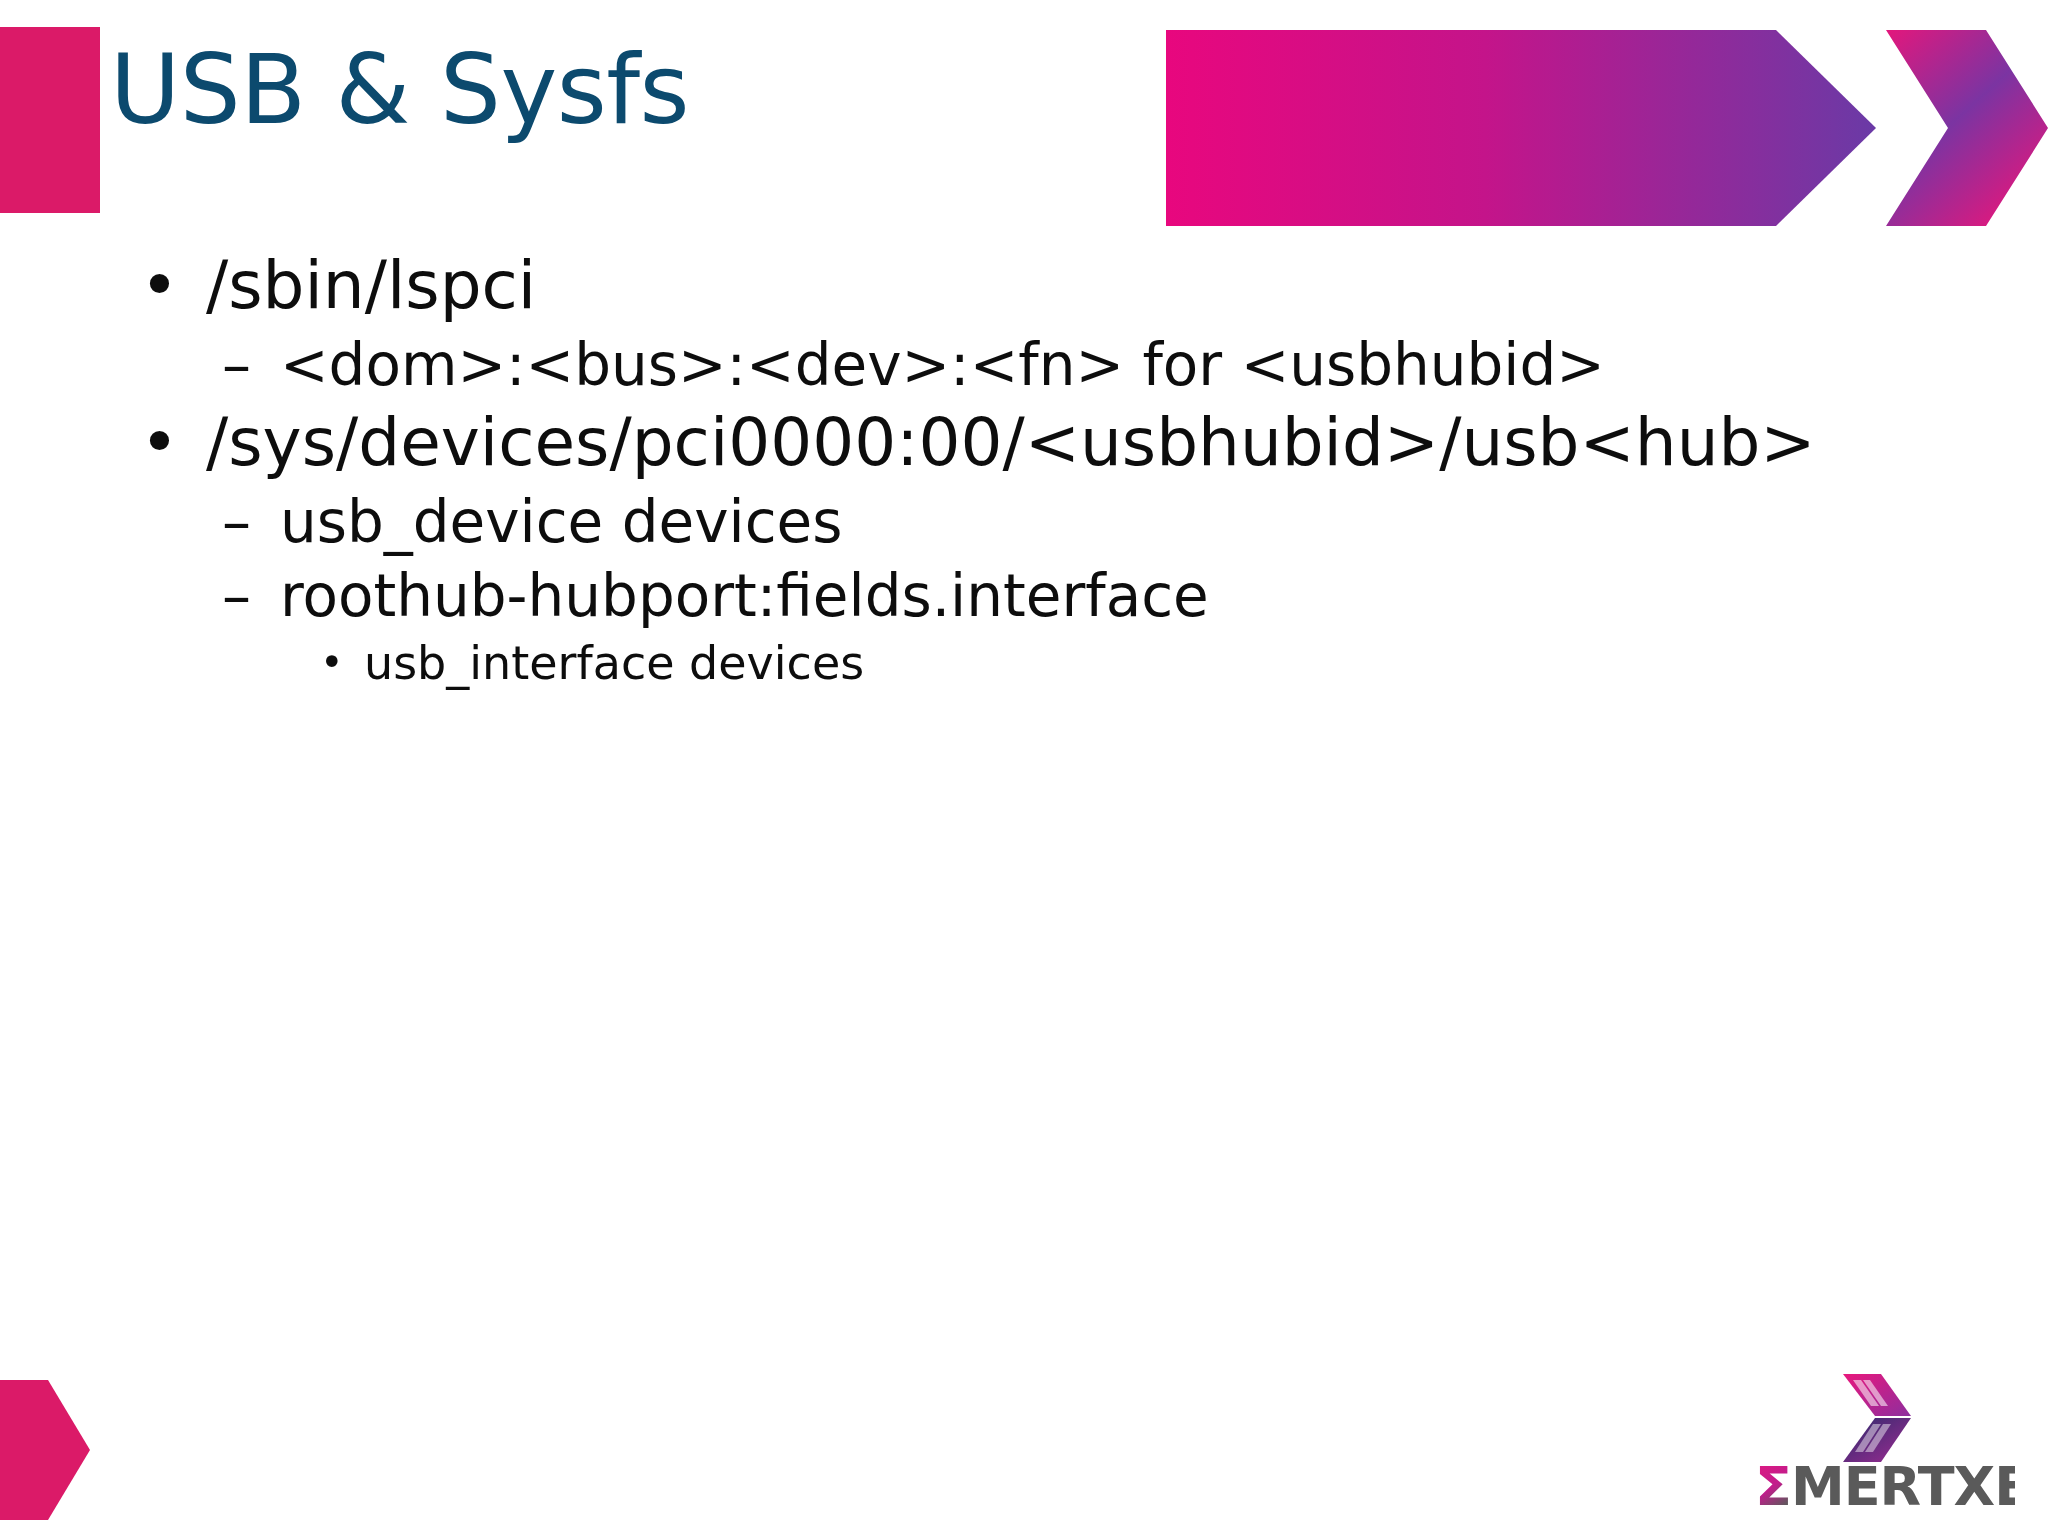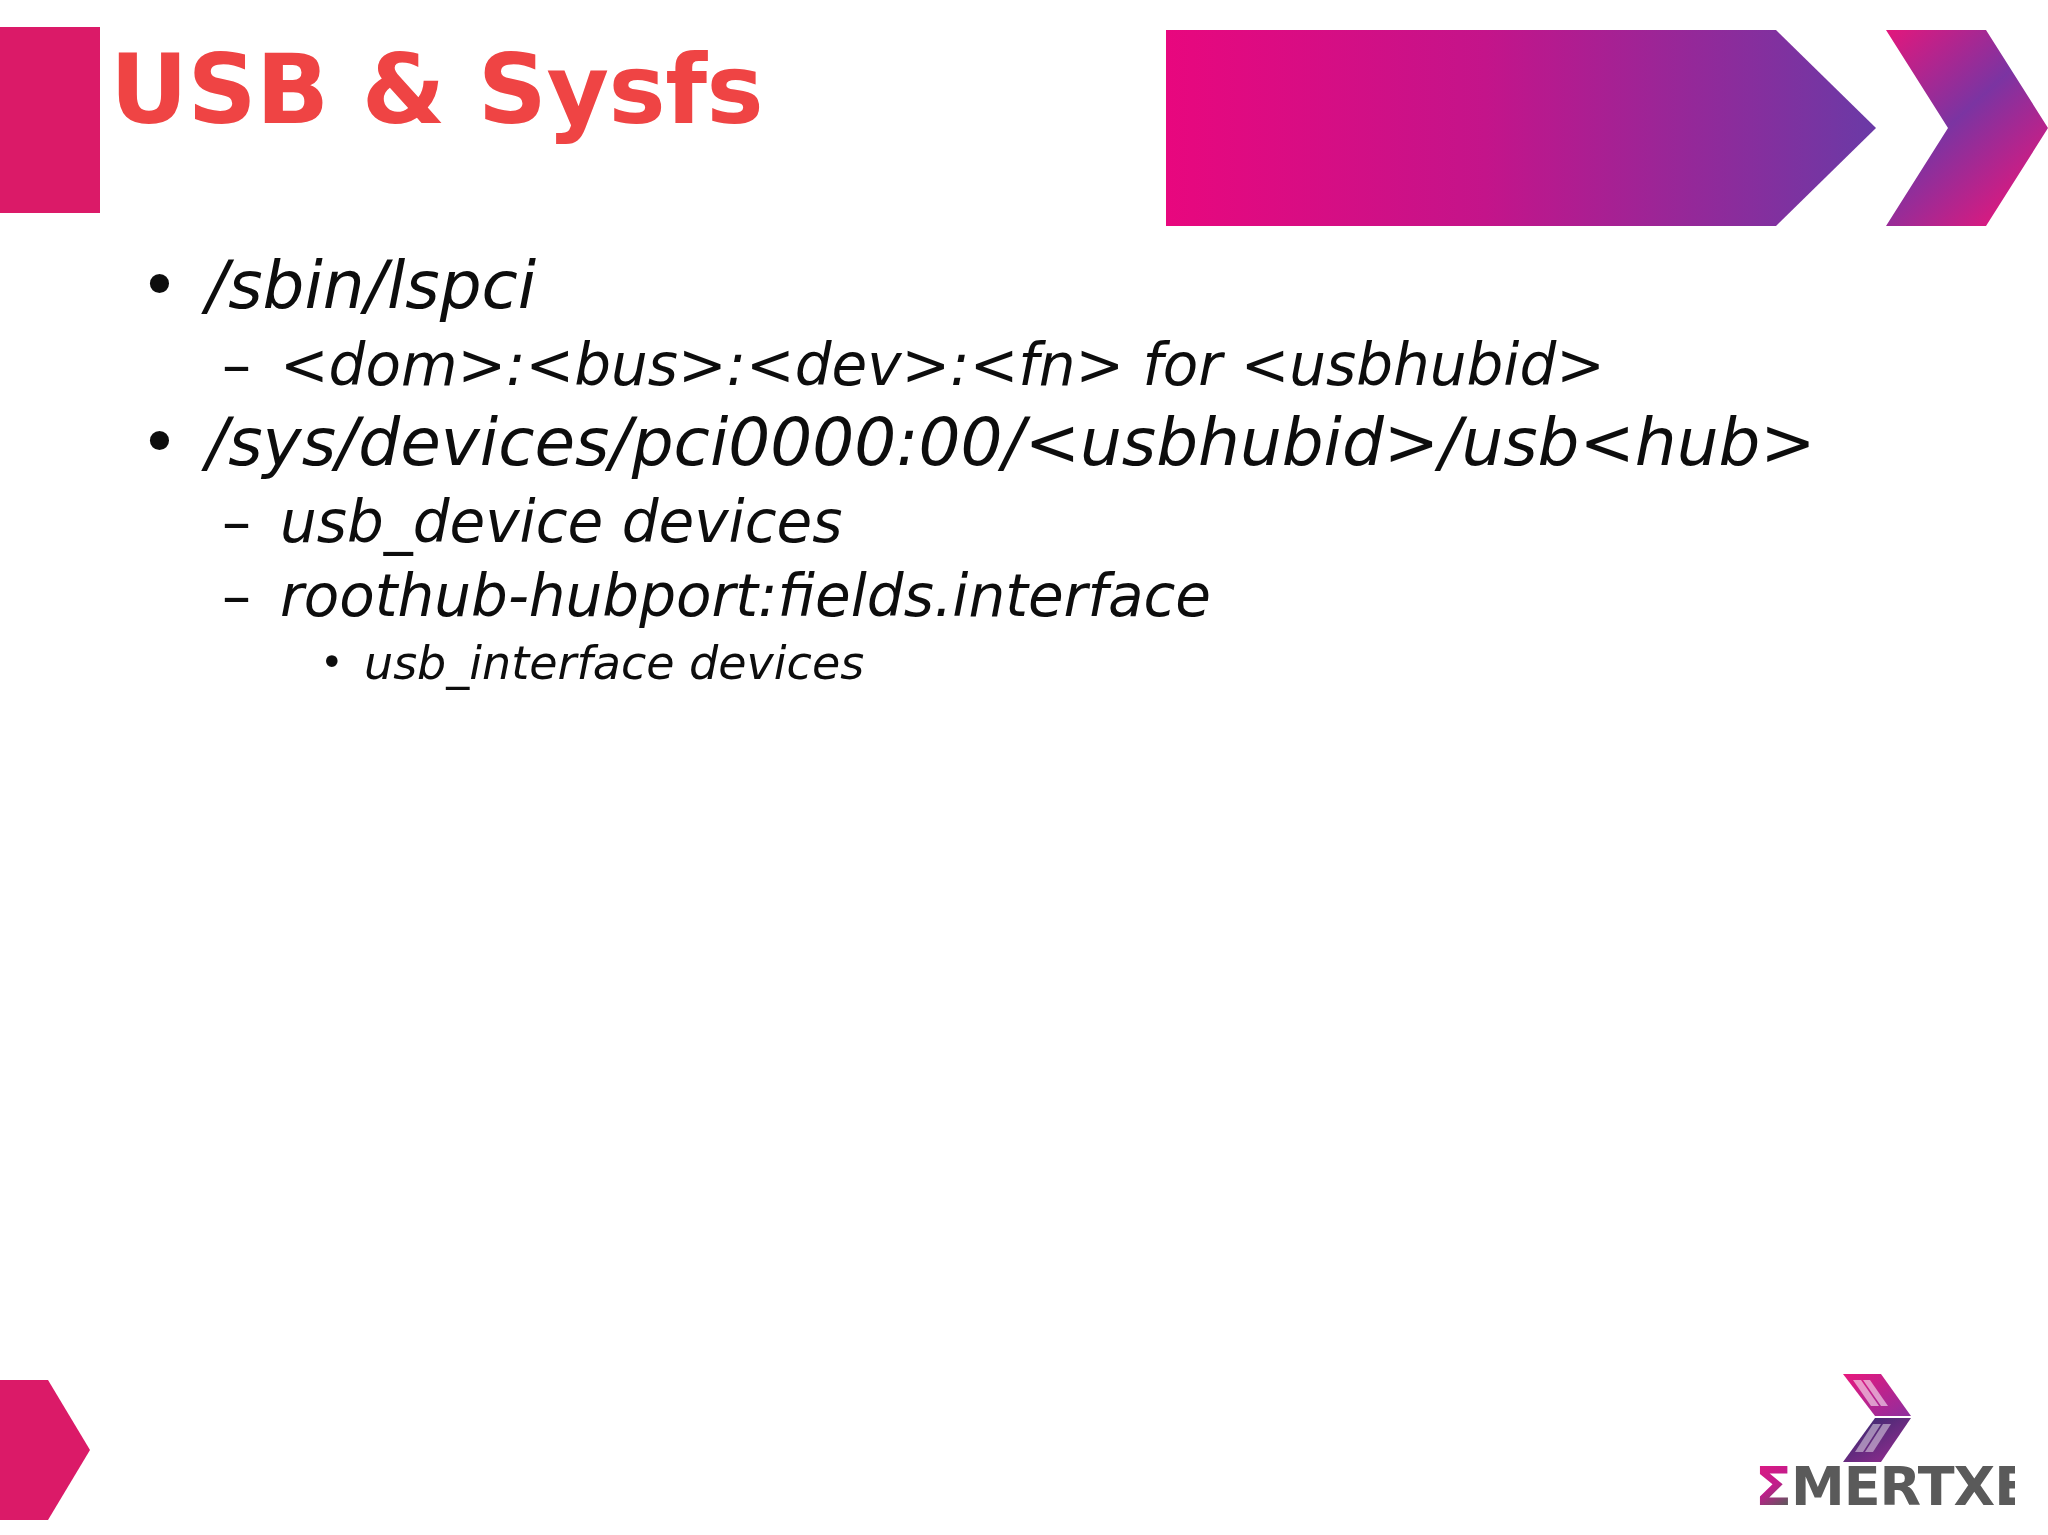--- a/index.html
+++ b/index.html
@@ -31,24 +31,24 @@
     width: 100px;
     height: 186px;
     background: #DB1A68;
   }
   .slide-title {
     position: absolute;
     left: 110px;
     top: 38px;
     font-family: "DejaVu Sans", sans-serif;
     font-size: 96px;
-    font-weight: 700;
+    font-weight: 400;
     line-height: 1.1;
     letter-spacing: -0.5px;
-    color: #ef4444;
+    color: #0c4a6e;
     white-space: nowrap;
   }
 
   
   .header-banner {
     position: absolute;
     left: 1166px;
     top: 30px;
     width: 710px;
     height: 196px;
@@ -117,21 +117,21 @@
     color: #0d0d0d;
   }
   .lvl3 > .marker {
     position: absolute;
     left: 10px;
     top: 0;
     font-size: 40px;
     line-height: 1.32;
   }
 
-  .text { display: inline; font-style: italic; }
+  .text { display: inline; }
   .wrap-path { max-width: 1790px; word-break: break-all; }
 
   
   .corner-arrow {
     position: absolute;
     left: 0;
     top: 1380px;
     width: 90px;
     height: 140px;
   }

